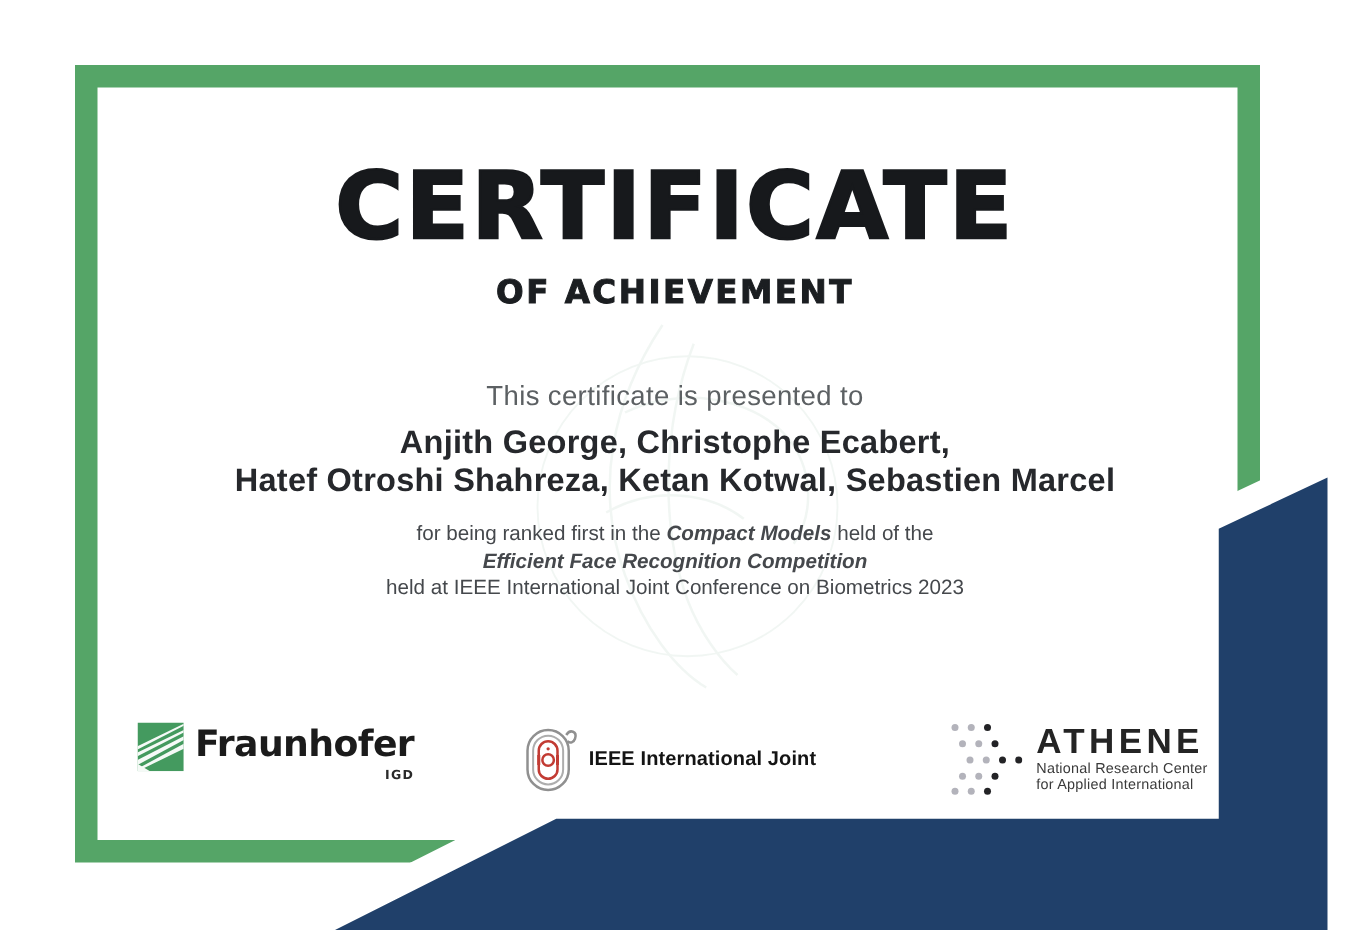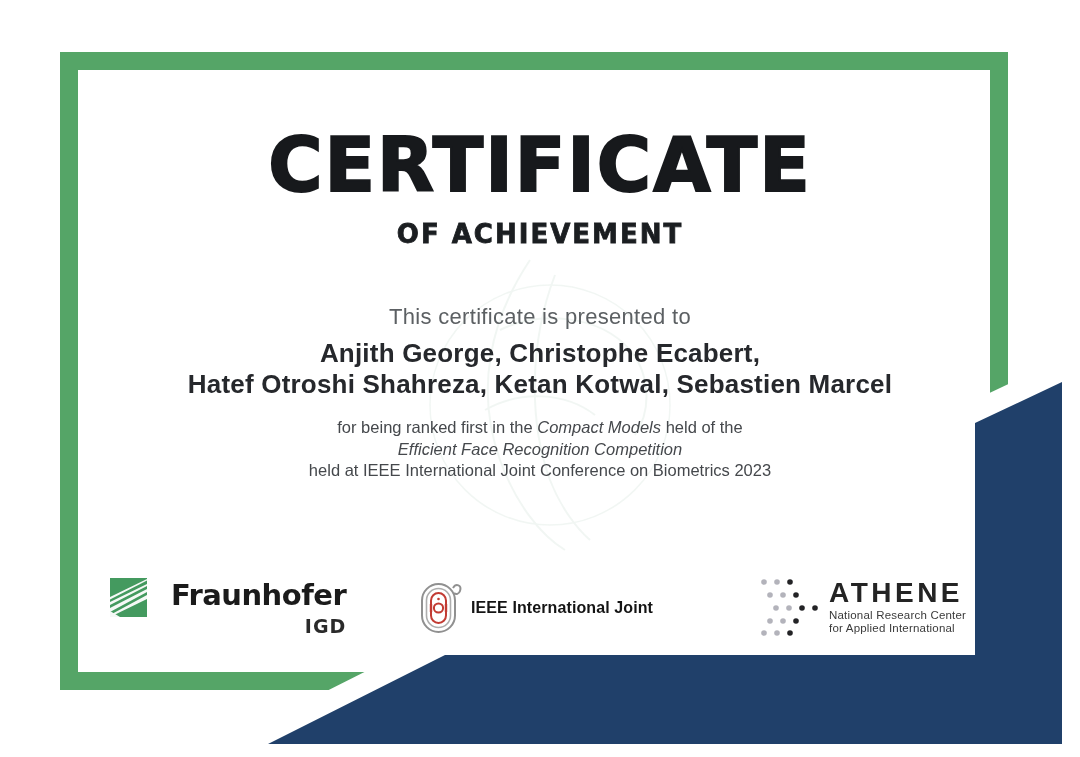--- a/index.html
+++ b/index.html
@@ -22,37 +22,37 @@
     top:219px; font-family:"DejaVu Sans", sans-serif; font-weight:bold;
     font-size:26px; letter-spacing:2px; color:#1b1e21;
     -webkit-text-stroke:0.8px #1b1e21;
   }
   .presented { top:304px; font-size:22px; color:#5c6063; letter-spacing:0.3px; }
   .names {
     top:338px; font-size:26px; font-weight:bold; color:#26282c; line-height:31px;
     letter-spacing:0.2px;
   }
   .reason { top:417px; font-size:16.5px; color:#45484c; line-height:21.5px; }
-  .reason i { font-style:italic; }
+  .reason i { font-style:italic;font-weight:bold; }
   .watermark { position:absolute; left:380px; top:240px; opacity:0.5; }
 
   
   .ribbon-svg { position:absolute; left:0; top:0; }
 
   
   .logo-row-item { position:absolute; display:flex; align-items:center; }
-  .fraunhofer { left:110px; top:578px; gap:24px; align-items:flex-start; }
+  .fraunhofer { left:110px; top:578px; gap:9px; align-items:flex-start; }
   .fh-text { display:inline-block; }
   .fh-name {
     font-family:"DejaVu Sans", sans-serif; font-weight:bold;
     font-size:29px; color:#1b1b1b; line-height:34px; letter-spacing:-0.5px;
   }
   .fh-sub {
     text-align:right; font-family:"DejaVu Sans", sans-serif; font-weight:bold;
-    font-size:19px; color:#2a2a2a; letter-spacing:1px; margin-top:3px;
+    font-size:10px; color:#2a2a2a; letter-spacing:1px; margin-top:3px;
   }
   .ijcb { left:419px; top:579px; gap:8px; }
   .ijcb-text {
     font-family:"Liberation Sans", sans-serif; font-weight:bold;
     font-size:16px; line-height:20px; color:#141414; letter-spacing:0.1px;
   }
   .athene { left:760px; top:577px; gap:11px; }
   .athene-name {
     font-weight:bold; font-size:28px; letter-spacing:3.5px; color:#242424;
     line-height:28px;

